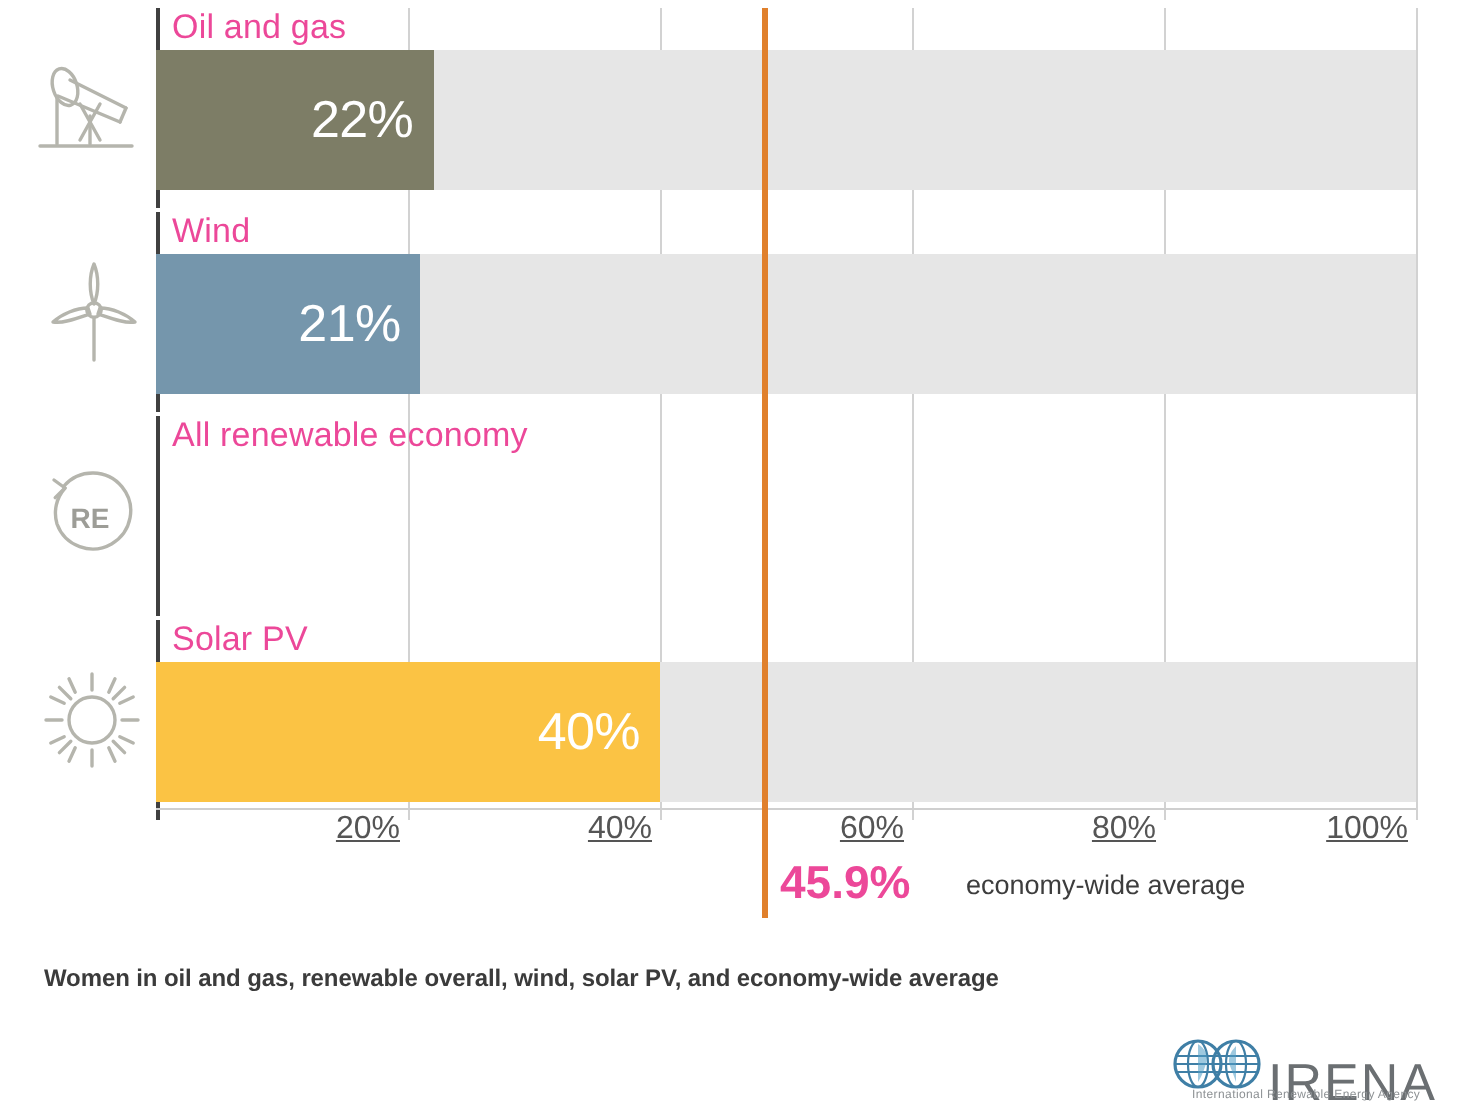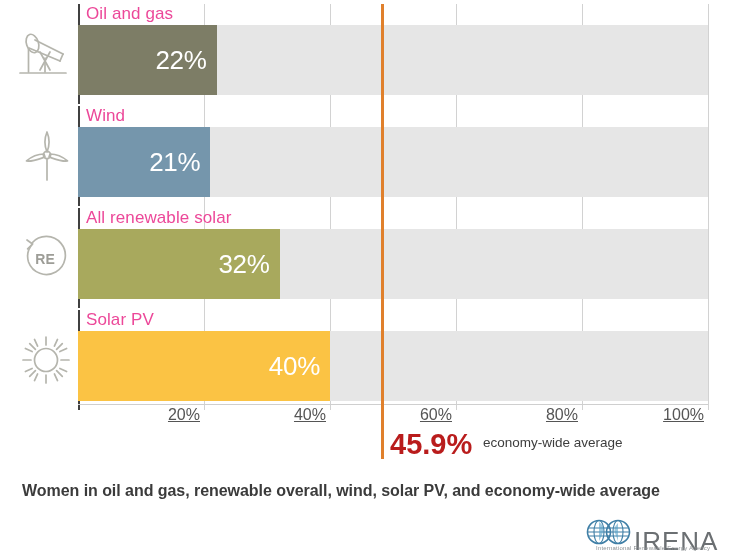--- a/index.html
+++ b/index.html
@@ -133,39 +133,39 @@
   #reference-line {
     position: absolute;
     top: 4px;
     width: 3px;
     height: 455px;
     background: #e0802c;
   }
   #reference-value {
     position: absolute;
     top: 428px;
-    font-size: 29px;
+    font-size: 23px;
     font-weight: bold;
-    color: #b91c1c;
+    color: #ec4899;
     white-space: nowrap;
   }
   #reference-caption {
     position: absolute;
     top: 435px;
     font-size: 13.5px;
     color: #3d3d3d;
     white-space: nowrap;
   }
 
   
   #figure-caption {
     position: absolute;
     left: 22px;
     top: 482px;
-    font-size: 16px;
+    font-size: 12px;
     font-weight: bold;
     color: #3b3b3b;
     letter-spacing: -.05px;
     white-space: nowrap;
   }
 
   #irena-logo {
     position: absolute;
     left: 586px;
     top: 518px;
@@ -246,26 +246,21 @@
 
   <div class="row r2">
     <div class="row-icon">
       <svg width="54" height="54" viewBox="0 0 54 54" fill="none" stroke="#b5b5ad" stroke-width="1.7" stroke-linecap="round" stroke-linejoin="round">
         <path d="M14 12 A19 19 0 1 1 10.5 31 A19 19 0 0 1 14.5 13"></path>
         <path d="M9 9 L14.5 13 L9.6 17.8"></path>
         <text x="27" y="33" font-family="Liberation Sans, sans-serif" font-size="14" font-weight="bold" fill="#9d9d97" stroke="none" text-anchor="middle">RE</text>
       </svg>
     </div>
     <div class="axis-tick-line"></div>
-    <div class="row-label">All renewable solar</div>
-    <div class="track">
-      <div class="bar" style="width:201.6px;background:#a8a95d">
-        <span class="bar-value">32%</span>
-      </div>
-    </div>
+    <div class="row-label">All renewable economy</div>
   </div>
 
   <div class="row r3">
     <div class="row-icon">
       <svg width="52" height="52" viewBox="0 0 52 52" fill="none" stroke="#b5b5ad" stroke-width="1.7" stroke-linecap="round">
         <circle cx="26" cy="26" r="11.5"></circle>
         <path d="M26 3 L26 11"></path>
           <path d="M26 41 L26 49"></path>
         <path d="M3 26 L11 26"></path>
           <path d="M41 26 L49 26"></path>

